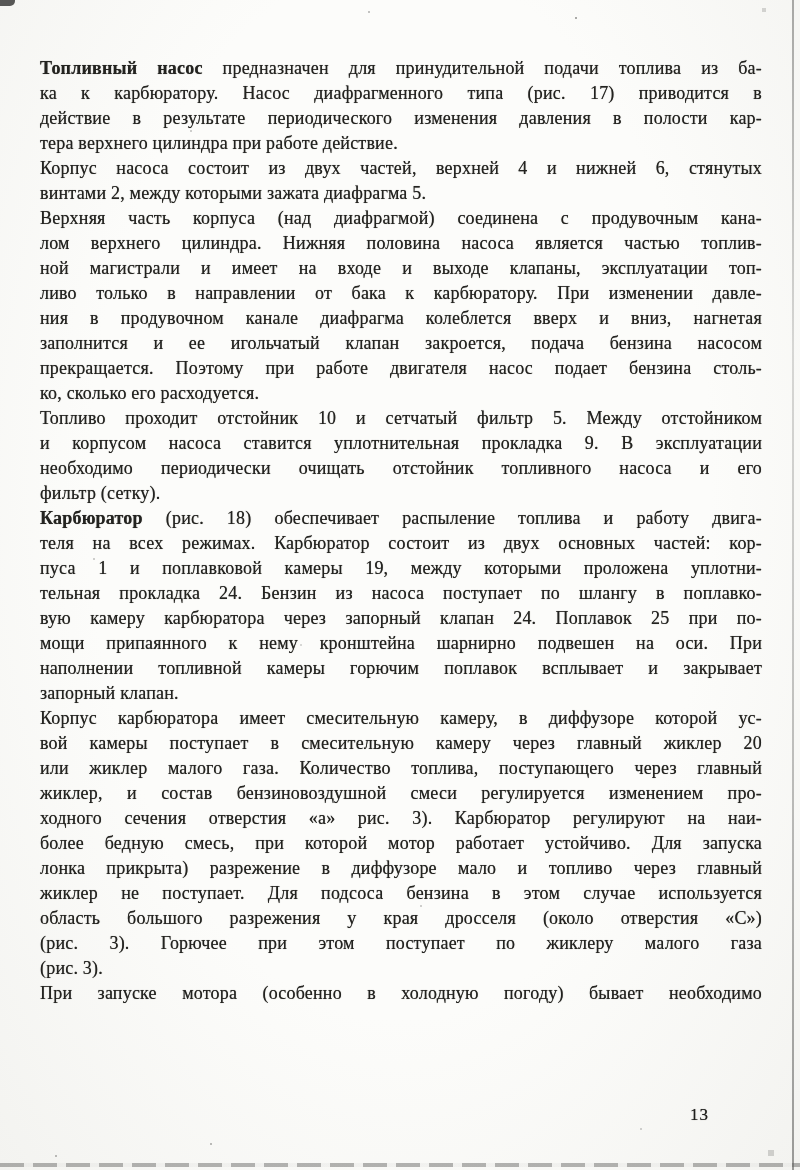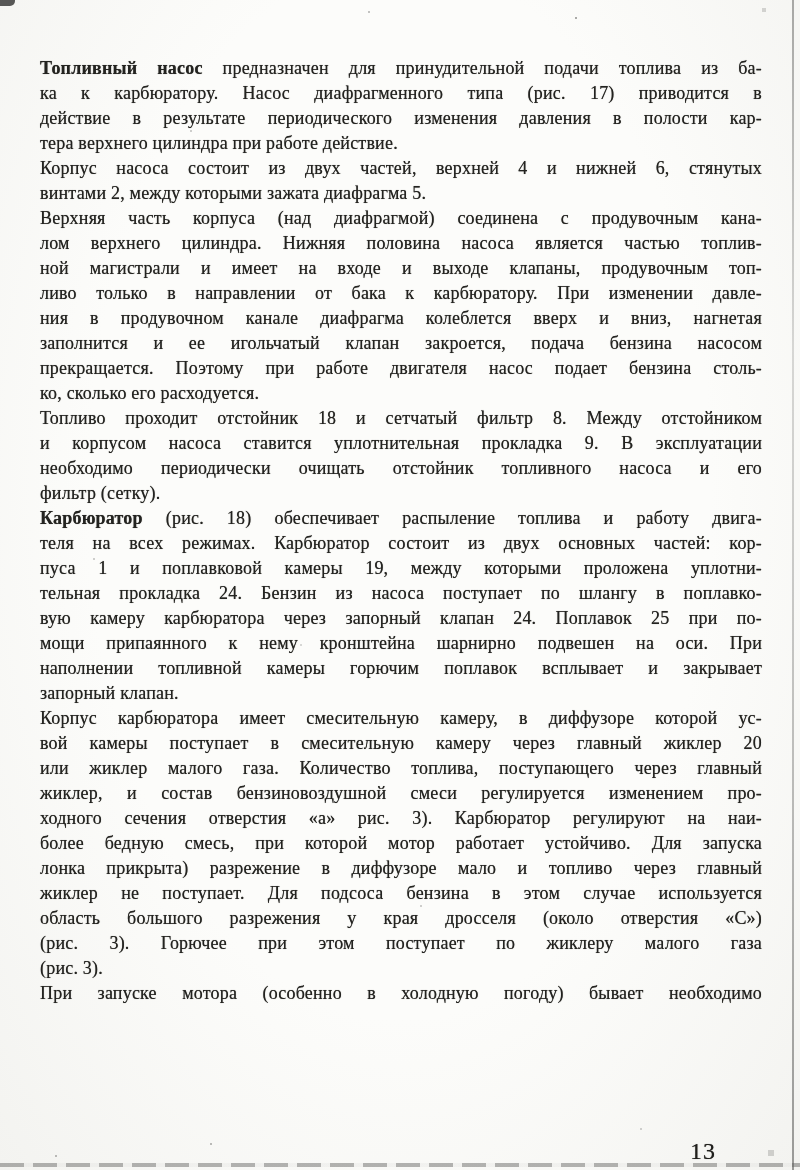--- a/index.html
+++ b/index.html
@@ -42,25 +42,24 @@
     text-align-last: left;
   }
   .line b { font-weight: 700; }
   
   .page-number {
     position: absolute;
     top: 1105px;
     left: 690px;
     width: 40px;
     color: #1f1f1c;
-    font-size: 24px;
+    font-size: 17px;
     letter-spacing: 1px;
     text-shadow: 0 0 0.7px rgba(40,38,32,.8);
     filter: blur(0.2px);
-    margin-top: 33px;
   }
   
   .corner-blot {
     position: absolute;
     left: 0; top: 0;
     width: 15px; height: 6px;
     background: #3b3b39;
     border-radius: 0 0 5px 0;
     opacity: .85;
   }
@@ -119,29 +118,29 @@
         <div class="line">действие в результате периодического изменения давления в полости кар-</div>
         <div class="line end">тера верхнего цилиндра при работе действие.</div>
       </div>
       <div class="para">
         <div class="line">Корпус насоса состоит из двух частей, верхней 4 и нижней 6, стянутых</div>
         <div class="line end">винтами 2, между которыми зажата диафрагма 5.</div>
       </div>
       <div class="para">
         <div class="line">Верхняя часть корпуса (над диафрагмой) соединена с продувочным кана-</div>
         <div class="line">лом верхнего цилиндра. Нижняя половина насоса является частью топлив-</div>
-        <div class="line">ной магистрали и имеет на входе и выходе клапаны, продувочным топ-</div>
+        <div class="line">ной магистрали и имеет на входе и выходе клапаны, эксплуатации топ-</div>
         <div class="line">ливо только в направлении от бака к карбюратору. При изменении давле-</div>
         <div class="line">ния в продувочном канале диафрагма колеблется вверх и вниз, нагнетая</div>
         <div class="line">заполнится и ее игольчатый клапан закроется, подача бензина насосом</div>
         <div class="line">прекращается. Поэтому при работе двигателя насос подает бензина столь-</div>
         <div class="line end">ко, сколько его расходуется.</div>
       </div>
       <div class="para">
-        <div class="line">Топливо проходит отстойник 18 и сетчатый фильтр 8. Между отстойником</div>
+        <div class="line">Топливо проходит отстойник 10 и сетчатый фильтр 5. Между отстойником</div>
         <div class="line">и корпусом насоса ставится уплотнительная прокладка 9. В эксплуатации</div>
         <div class="line">необходимо периодически очищать отстойник топливного насоса и его</div>
         <div class="line end">фильтр (сетку).</div>
       </div>
       <div class="para">
         <div class="line"><b>Карбюратор</b> (рис. 18) обеспечивает распыление топлива и работу двига-</div>
         <div class="line">теля на всех режимах. Карбюратор состоит из двух основных частей: кор-</div>
         <div class="line">пуса 1 и поплавковой камеры 19, между которыми проложена уплотни-</div>
         <div class="line">тельная прокладка 24. Бензин из насоса поступает по шлангу в поплавко-</div>
         <div class="line">вую камеру карбюратора через запорный клапан 24. Поплавок 25 при по-</div>

